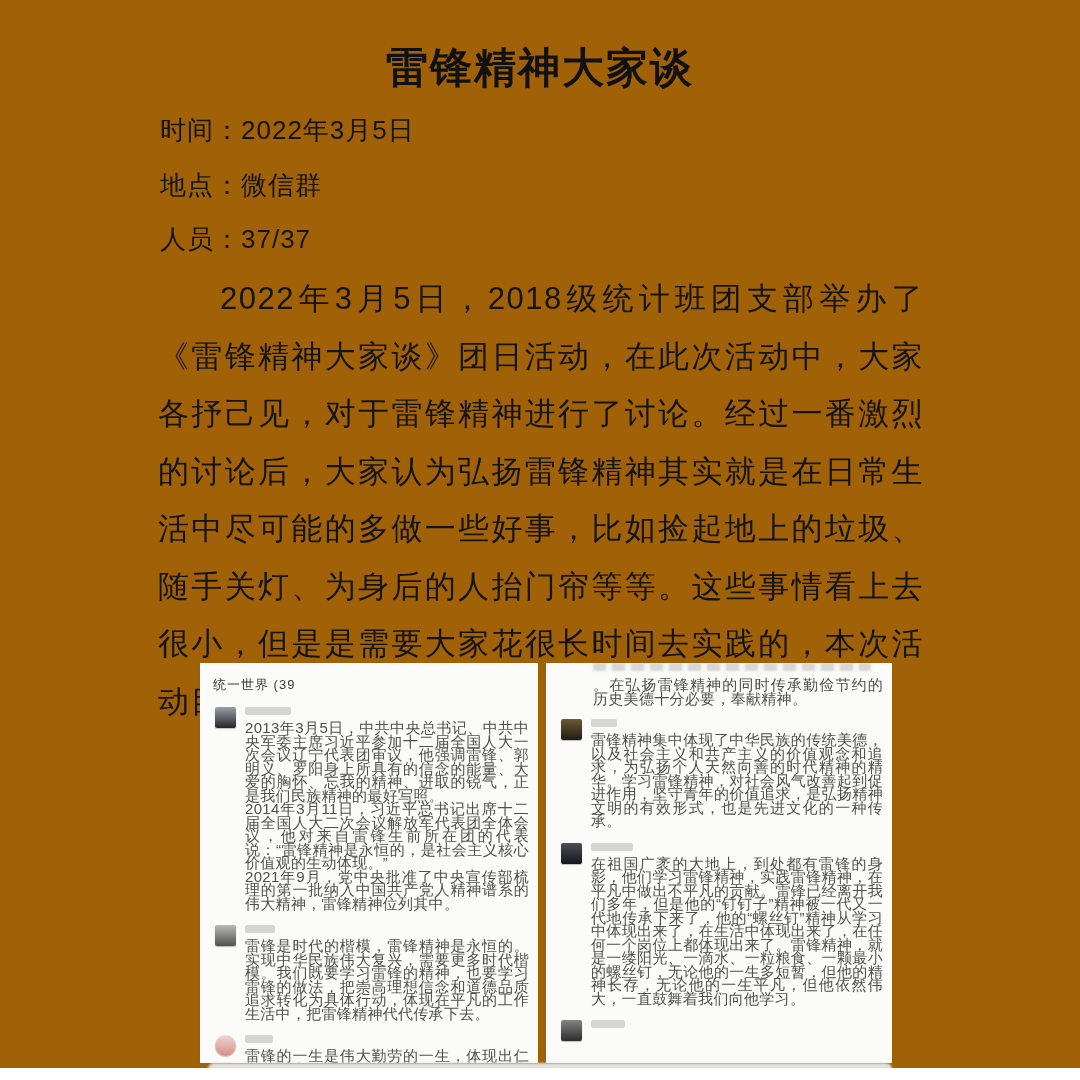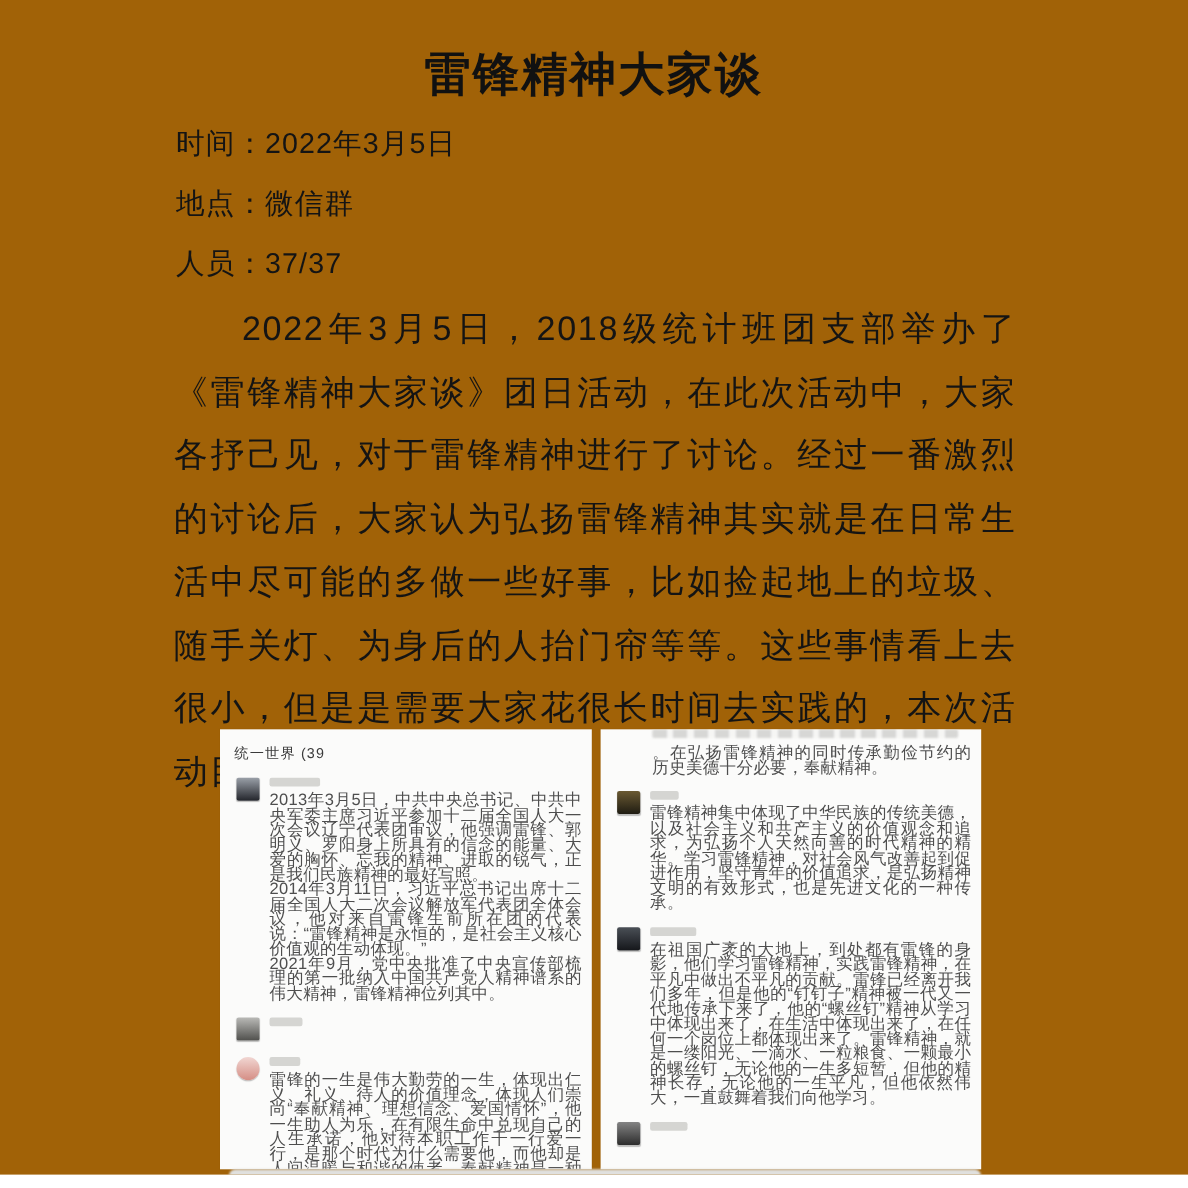--- a/index.html
+++ b/index.html
@@ -64,20 +64,21 @@
               <div class="nick" style="width: 46px;"></div>
               <div class="msg-text">2013年3月5日，中共中央总书记、中共中央军委主席习近平参加十二届全国人大一次会议辽宁代表团审议，他强调雷锋、郭明义、罗阳身上所具有的信念的能量、大爱的胸怀、忘我的精神、进取的锐气，正是我们民族精神的最好写照。
 2014年3月11日，习近平总书记出席十二届全国人大二次会议解放军代表团全体会议，他对来自雷锋生前所在团的代表说：“雷锋精神是永恒的，是社会主义核心价值观的生动体现。”
 2021年9月，党中央批准了中央宣传部梳理的第一批纳入中国共产党人精神谱系的伟大精神，雷锋精神位列其中。</div>
             </div>
           </div>
           <div class="msg">
             <div class="avatar" style="background: linear-gradient(rgb(185, 185, 182), rgb(80, 80, 77));"></div>
             <div class="msg-body">
               <div class="nick" style="width: 30px;"></div>
+              <div class="msg-text">雷锋是时代的楷模，雷锋精神是永恒的。实现中华民族伟大复兴，需要更多时代楷模。我们既要学习雷锋的精神，也要学习雷锋的做法，把崇高理想信念和道德品质追求转化为具体行动，体现在平凡的工作生活中，把雷锋精神代代传承下去。</div>
             </div>
           </div>
           <div class="msg">
             <div class="avatar circle" style="background: linear-gradient(rgb(241, 214, 210), rgb(213, 142, 133));"></div>
             <div class="msg-body">
               <div class="nick" style="width: 28px;"></div>
               <div class="msg-text">雷锋的一生是伟大勤劳的一生，体现出仁义、礼义、待人的价值理念，体现人们崇尚“奉献精神、理想信念、爱国情怀”，他一生助人为乐，在有限生命中兑现自己的人生承诺，他对待本职工作干一行爱一行，是那个时代为什么需要他，而他却是人间温暖与和谐的使者，奉献精神是一种精神境界，也是那个时代雷锋精神的代表。今天我们纪念雷锋，就是要唤起心中的善念与热情，树立正确的价值实践，把帮助他人作为人生追求，让人生价值在时代的奋进中闪光，让雷锋精神汇聚成推动社会大事业并行的强大力量，凝聚起国家事业发展与每个人的责任担当。</div>
             </div>
           </div>
         </div>

